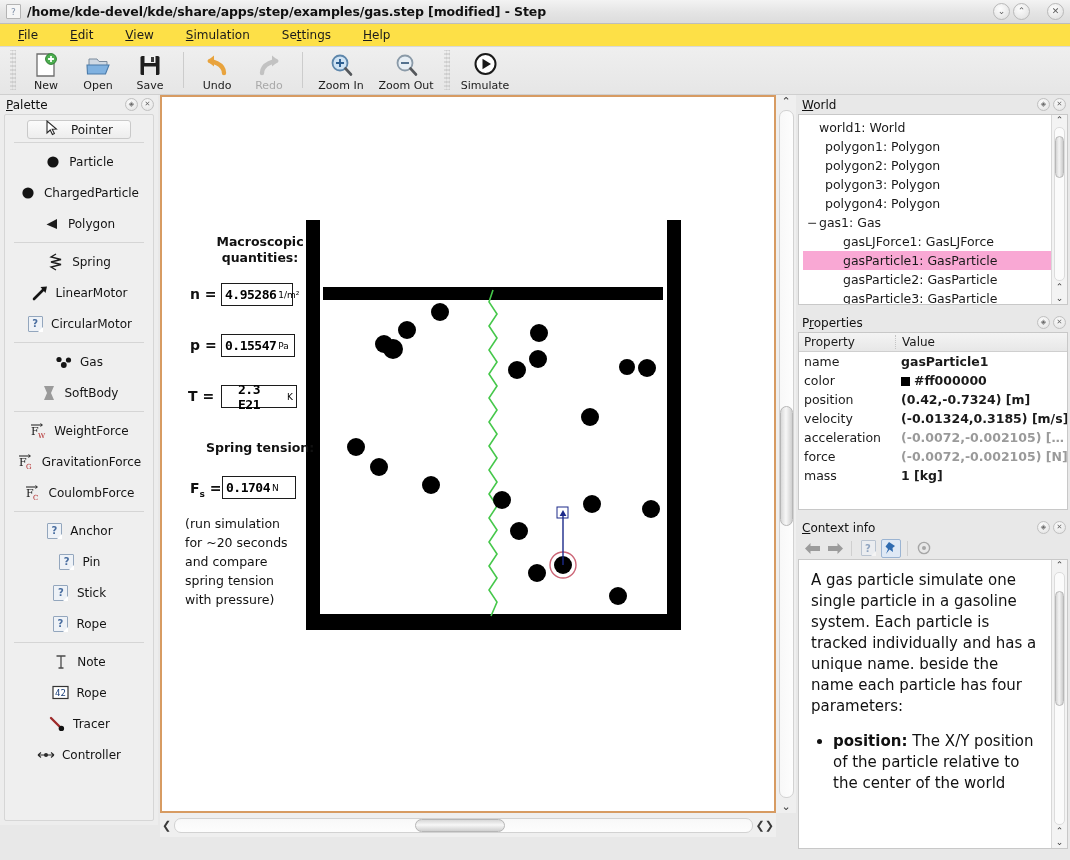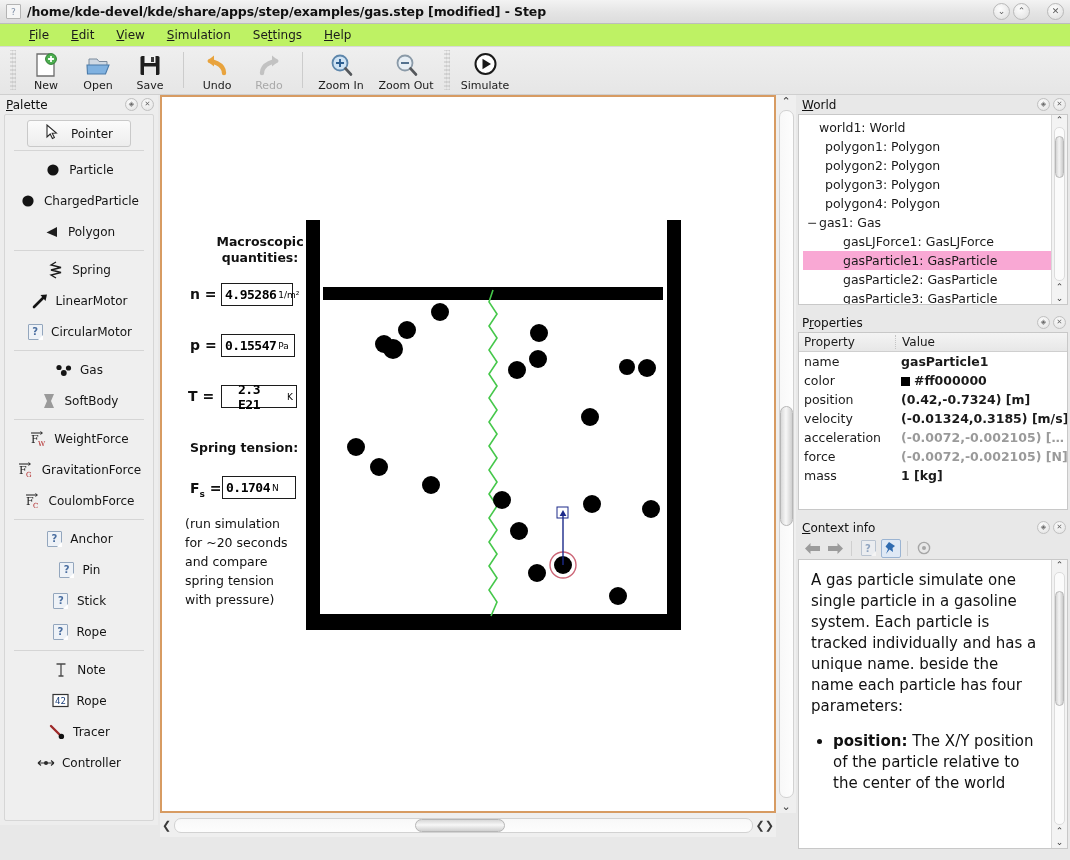--- a/index.html
+++ b/index.html
@@ -33,22 +33,22 @@
     width:17px;height:17px;border-radius:50%;
     background:radial-gradient(circle at 40% 32%,#fdfdfd,#e6e6e6 72%,#d4d4d4);
     border:1px solid #b9b9b9; display:flex;align-items:center;justify-content:center;
     font-size:9px;color:#5b5b5b; line-height:1;
   }
   .tb-btn.sep{ margin-left:14px; }
 
   
   .menubar{
     position:absolute; left:0; top:24px; width:1070px; height:23px;
-    background:#bef264; border-bottom:1px solid #d8d8d8;
-    display:flex; align-items:center; padding-left:20px; gap:4px;
+    background:#fde047; border-bottom:1px solid #d8d8d8;
+    display:flex; align-items:center; padding-left:9px; gap:14px;
   }
   .menu-item{ padding:2px 9px; font-size:12px; color:#1b1b1b; border-radius:2px; }
   .menu-item u{ text-decoration:underline; }
 
   
   .toolbar{
     position:absolute; left:0; top:47px; width:1070px; height:48px;
     background:linear-gradient(to bottom,#efefef,#e6e6e6);
     border-bottom:1px solid #cfcfcf;
     display:flex; align-items:flex-start; padding:3px 0 0 6px;
@@ -90,21 +90,21 @@
     background:#efefef; border:1px solid #d6d6d6; border-radius:2px;
     padding:4px 0; overflow:hidden;
   }
   .pal-row{
     height:31px; display:flex; align-items:center; justify-content:center;
     gap:7px; font-size:12px; color:#141414; padding:0 6px;
   }
   .pal-row .picon{ width:18px;height:18px;display:flex;align-items:center;justify-content:center;flex:none; }
   .pal-sep{ height:1px; background:#d5d5d5; margin:3px 9px; }
   .pal-pointer{
-    margin:1px 22px 0 22px; height:27px; border:1px solid #c9c9c9; border-radius:3px;
+    margin:1px 22px 0 22px; height:19px; border:1px solid #c9c9c9; border-radius:3px;
     background:linear-gradient(to bottom,#fbfbfb,#ededed);
     display:flex;align-items:center;justify-content:center;gap:12px;font-size:12px;
   }
   .docicon{
     width:15px;height:16px;background:#eef2f7;border:1px solid #93a6bd;
     border-radius:1px; position:relative; color:#4a6ea0; font-size:10px;
     display:flex;align-items:center;justify-content:center; font-weight:bold;
   }
   .docicon:after{
     content:""; position:absolute; right:-1px; bottom:-1px;
@@ -598,21 +598,21 @@
     </div>
 
     <div class="eq" style="left:24px; top:289px;">
       <span>T</span> =
     </div>
     <div class="meter" style="left:57px; top:286px; width:76px;padding-left:16px;">
       <span class="val">2.3 E21</span>
       <span class="unit">K</span>
     </div>
 
-    <div class="lbl-bold" style="left:26px; top:341px;">Spring tension:</div>
+    <div class="lbl-bold" style="left:42px; top:341px;">Spring tension:</div>
     <div class="eq" style="left:26px; top:381px;">
       <span>F</span><sub>s</sub> =
     </div>
     <div class="meter" style="left:58px; top:377px; width:74px;">
       <span class="val">0.1704</span>
       <span class="unit">N</span>
     </div>
 
     <div class="lbl-note" style="left:21px; top:415px; width:125px;">
       <div>(run simulation</div>

